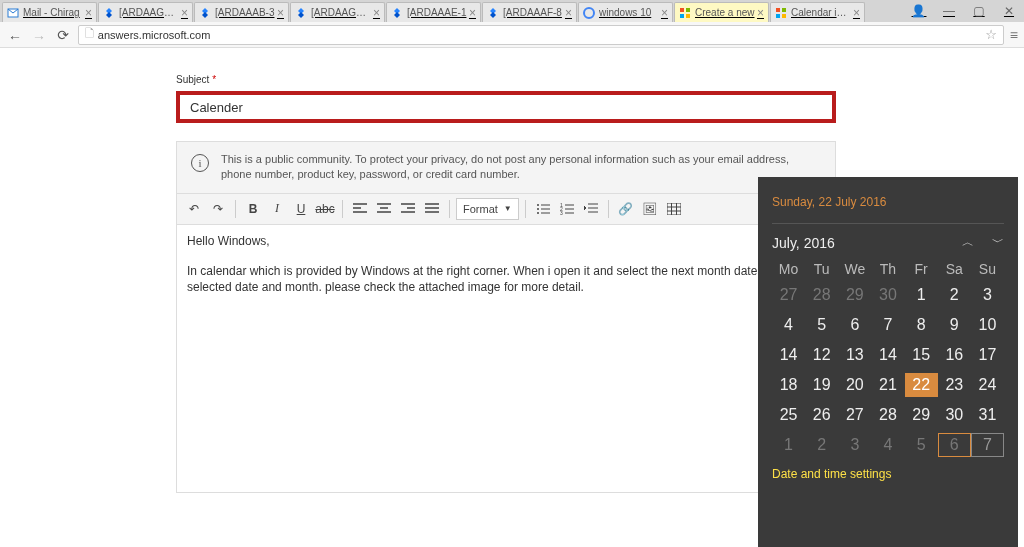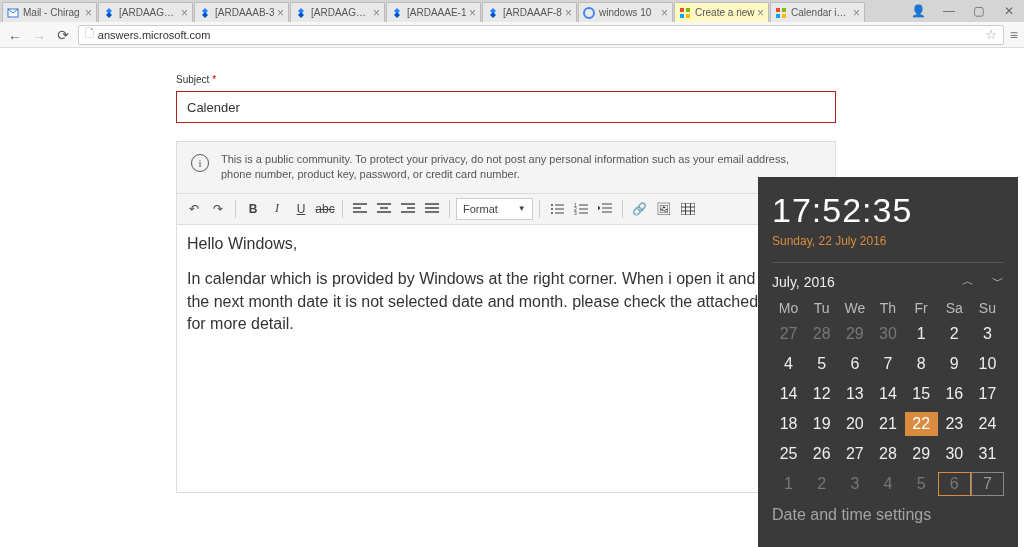--- a/index.html
+++ b/index.html
@@ -1,68 +1,68 @@
 <!DOCTYPE html>
 <html><head>
 <meta charset="utf-8">
 <style>
 * { margin: 0; padding: 0; box-sizing: border-box; font-family: "Segoe UI", Tahoma, sans-serif; }
 body { width: 1024px; height: 547px; overflow: hidden; background: #fff; position: relative; }
 
 
-.tabs-bar { height: 22px; background: #d5d5d5; display: flex; align-items: flex-end; padding-left: 2px; }
+.tabs-bar { height: 22px; background: #d5d5d5; display: flex; align-items: flex-end; padding-left: 2px; text-decoration: underline; }
 .tab { height: 20px; min-width: 95px; max-width: 95px; background: #e8e8e8; border: 1px solid #bbb; border-bottom: none; display: flex; align-items: center; padding: 0 4px; font-size: 10px; color: #555; margin-right: 1px; border-radius: 2px 2px 0 0; overflow: hidden; white-space: nowrap; cursor: pointer; }
 .tab.active { background: #fef9c3; }
 .tab .favicon { width: 12px; height: 12px; margin-right: 4px; flex-shrink: 0; display: flex; align-items: center; justify-content: center; }
 .tab .title { flex: 1; overflow: hidden; text-overflow: ellipsis; }
 .tab .close { font-size: 12px; color: #888; margin-left: 2px; }
 .win-controls { margin-left: auto; display: flex; height: 22px; align-items: center; }
 .win-controls span { width: 30px; text-align: center; font-size: 12px; color: #666; cursor: pointer; }
 
 .addr-bar { height: 26px; background: #f7f7f7; border-bottom: 1px solid #ddd; display: flex; align-items: center; padding: 0 6px; gap: 6px; }
 .nav-btn { width: 18px; height: 18px; display: flex; align-items: center; justify-content: center; font-size: 14px; color: #555; cursor: pointer; }
 .addr-input { flex: 1; height: 20px; border: 1px solid #ccc; border-radius: 2px; padding: 0 6px; font-size: 11px; color: #666; display: flex; align-items: center; background: #fff; }
 .addr-input .host { color: #333; }
 .addr-star { margin-left: auto; font-size: 13px; color: #999; }
 .menu-btn { font-size: 14px; color: #777; cursor: pointer; }
 
 
 .page { position: relative; width: 100%; height: calc(100% - 48px); background: #fff; padding-top: 26px; }
 .form-wrap { width: 660px; margin-left: 176px; }
 .label { font-size: 10px; color: #333; margin-bottom: 6px; }
 .req { color: #c00; }
-.subject-input { width: 100%; height: 32px; border: 1px solid #b91c1c; padding: 0 10px; font-size: 13px; color: #333; margin-bottom: 18px; }
+.subject-input { width: 100%; height: 32px; border: 4px solid #b91c1c; padding: 0 10px; font-size: 13px; color: #333; margin-bottom: 18px; }
 .notice { width: 100%; background: #f4f4f4; border: 1px solid #ddd; padding: 10px 14px; display: flex; gap: 12px; align-items: flex-start; margin-bottom: 0; }
 .notice .info-icon { width: 18px; height: 18px; border: 1.5px solid #555; border-radius: 50%; display: flex; align-items: center; justify-content: center; font-size: 11px; color: #555; flex-shrink: 0; margin-top: 2px; font-family: serif; }
 .notice .text { font-size: 11px; color: #555; line-height: 1.4; }
 
 .toolbar { width: 100%; background: #f4f4f4; border: 1px solid #ddd; border-top: none; display: flex; align-items: center; padding: 4px 6px; gap: 2px; flex-wrap: wrap; }
 .tb-btn { width: 22px; height: 22px; display: flex; align-items: center; justify-content: center; font-size: 12px; color: #444; cursor: pointer; border-radius: 2px; }
 .tb-sep { width: 1px; height: 18px; background: #ccc; margin: 0 4px; }
-.tb-format { height: 22px; border: 1px solid #ccc; background: #fff; padding: 0 6px; font-size: 11px; color: #444; display: flex; align-items: center; gap: 20px; cursor: pointer; }
+.tb-format { height: 22px; border: 1px solid #ccc; background: #fff; padding: 0 6px; font-size: 11px; color: #444; display: flex; align-items: center; gap: 6px; cursor: pointer; }
 .tb-format .arrow { font-size: 8px; }
-.editor { width: 100%; min-height: 268px; border: 1px solid #ddd; border-top: none; padding: 8px 10px; font-size: 16px; color: #333; line-height: 1.4; }
+.editor { width: 100%; min-height: 268px; border: 1px solid #ddd; border-top: none; padding: 8px 10px; font-size: 12px; color: #333; line-height: 1.4; }
 
 
 .calendar { position: absolute; right: 6px; bottom: 0; width: 260px; height: 370px; background: #3a3a3a; color: #fff; font-size: 13px; padding: 14px 14px 10px 14px; }
 .cal-time { font-size: 34px; font-weight: 300; letter-spacing: 1px; }
 .cal-date { color: #d98b3f; font-size: 12px; margin-top: 4px; margin-bottom: 14px; }
 .cal-hr { border: none; border-top: 1px solid #555; margin-bottom: 10px; }
 .cal-month-row { display: flex; align-items: flex-end; margin-bottom: 10px; }
 .cal-month { font-size: 14px; color: #eee; }
 .cal-nav { margin-left: auto; display: flex; gap: 18px; }
 .cal-nav span { cursor: pointer; color: #ccc; font-size: 12px; }
 .cal-grid { display: grid; grid-template-columns: repeat(7, 1fr); text-align: center; row-gap: 6px; }
 .cal-dow { font-size: 14px; color: #bbb; }
 .cal-day { font-size: 16px; color: #eee; height: 24px; display: flex; align-items: center; justify-content: center; cursor: pointer; }
 .cal-day.other { color: #777; }
 .cal-day.selected { background: #d98b3f; color: #fff; }
 .cal-day.outline { border: 1px solid #d98b3f; }
 .cal-day.outline-grey { border: 1px solid #888; color: #999; }
-.cal-settings { color: #a3a3a3; font-size: 16px; margin-top: 10px; cursor: pointer; }
+.cal-settings { color: #fde047; font-size: 12px; margin-top: 10px; cursor: pointer; }
 
 svg { display: block; }
 </style>
 </head>
 <body>
 
 <div class="tabs-bar">
 
   <div id="tabs-host" style="display: contents;"><div class="tab">
         <span class="favicon">
@@ -253,21 +253,20 @@
     </div>
 
     <div class="editor">
       <div>Hello Windows,</div>
       <div style="height:13px"></div>
       <div>In calendar which is provided by Windows at the right corner. When i open it and select the next month date it is not selected date and month. please check the attached image for more detail.</div>
     </div>
   </div>
 
   <div class="calendar">
-    <div class="cal-time">17:52:35</div>
     <div class="cal-date">Sunday, 22 July 2016</div>
     <hr class="cal-hr">
     <div class="cal-month-row">
       <div class="cal-month">July, 2016</div>
       <div class="cal-nav">
         <span>︿</span>
         <span>﹀</span>
       </div>
     </div>
     <div class="cal-grid" id="cal-grid">

